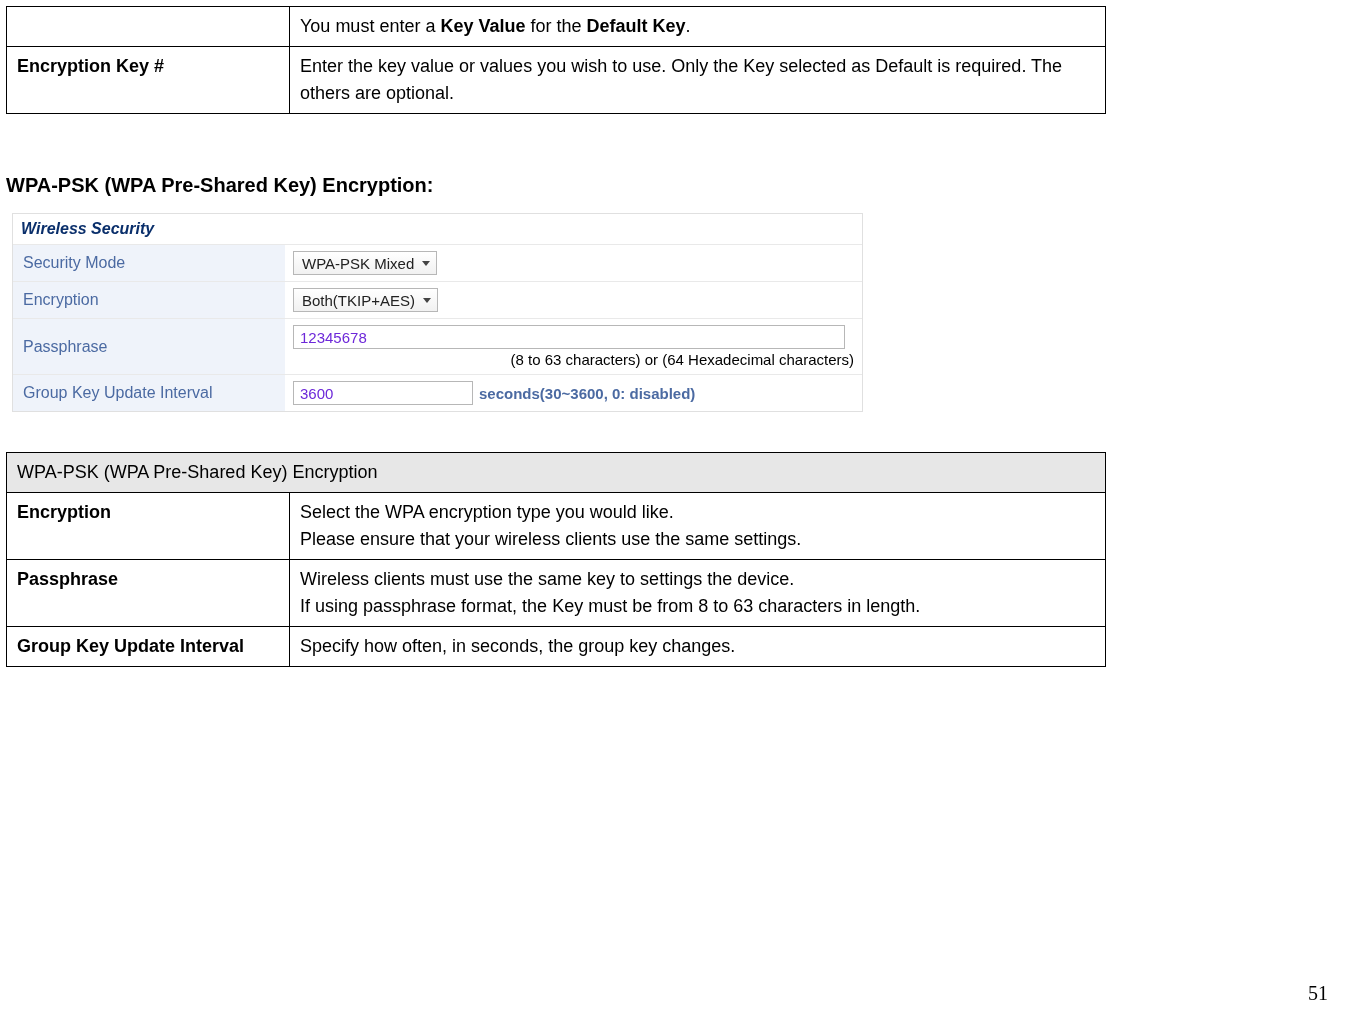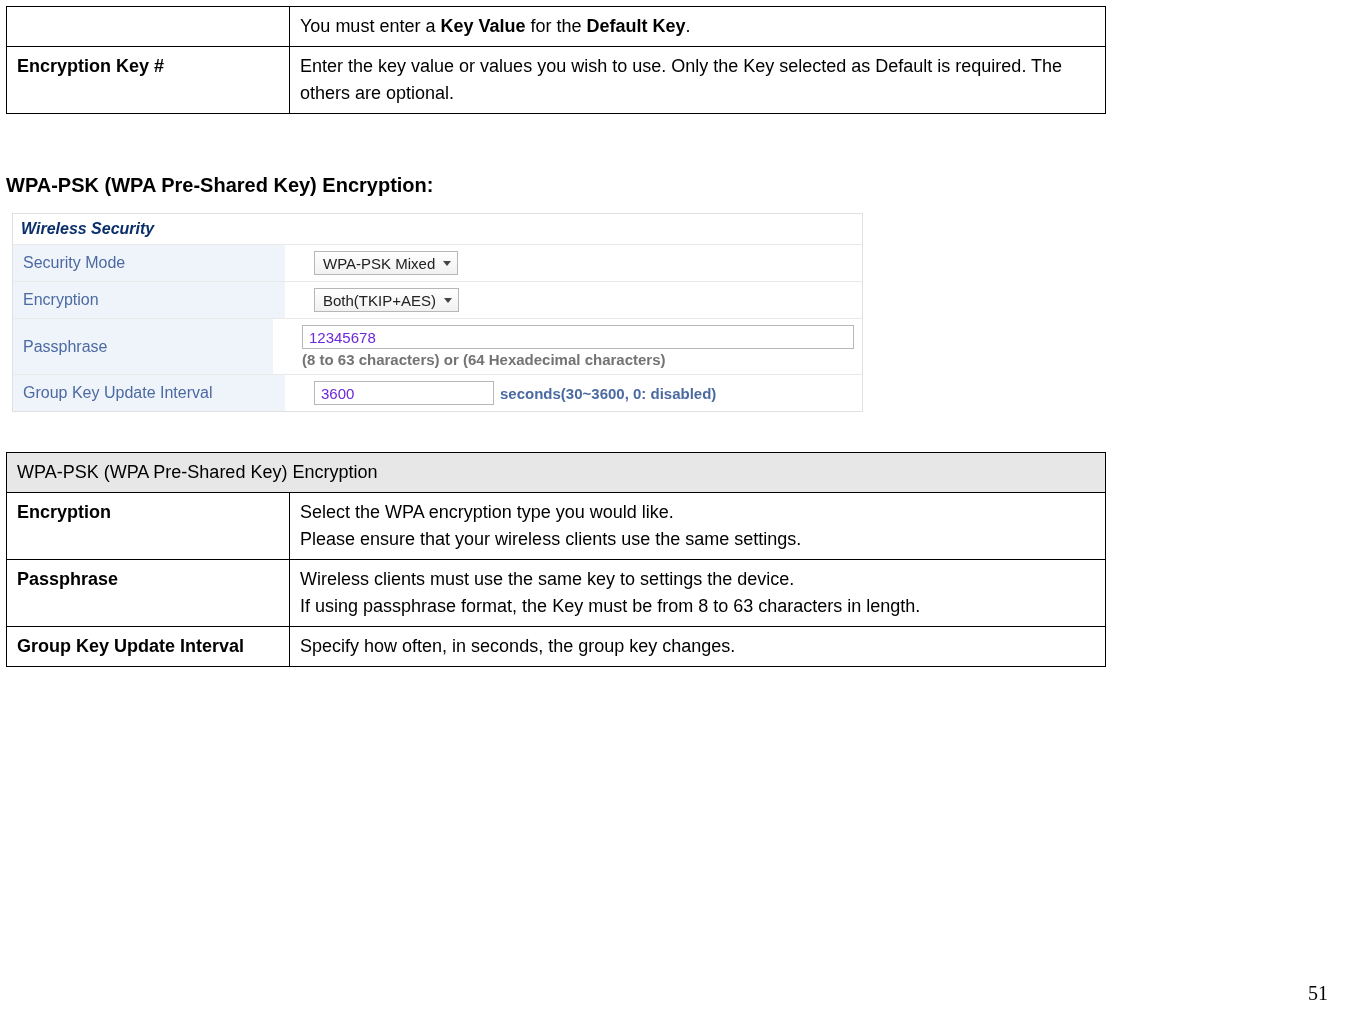--- a/index.html
+++ b/index.html
@@ -67,21 +67,20 @@
       color: #0a2f6b;
       font-weight: bold;
       font-style: italic;
       padding: 6px 6px 6px 8px;
       background: #fff;
     }
     .ui-row {
       display: flex;
       align-items: stretch;
       border-top: 1px solid #e9e9e9;
-      gap: 21px;
     }
     .ui-label {
       width: 272px;
       background: #eff3fa;
       color: #4b6aa2;
       padding: 8px 10px;
       display: flex;
       align-items: center;
       box-sizing: border-box;
     }
@@ -122,25 +121,26 @@
       height: 24px;
       box-sizing: border-box;
     }
     .textbox.pass {
       width: 552px;
     }
     .textbox.num {
       width: 180px;
     }
     .hint {
-      color: #737373;
-      font-weight: bold;
+      color: #000000;
+      font-weight: normal;
       width: 100%;
       padding-top: 2px;
       font-size: 15px;
+      text-align: right;
     }
     .hint-inline {
       color: #4b6aa2;
       font-weight: bold;
       font-size: 15px;
     }
   </style>
 </head>
 <body>
 <div class="page-wrap">

